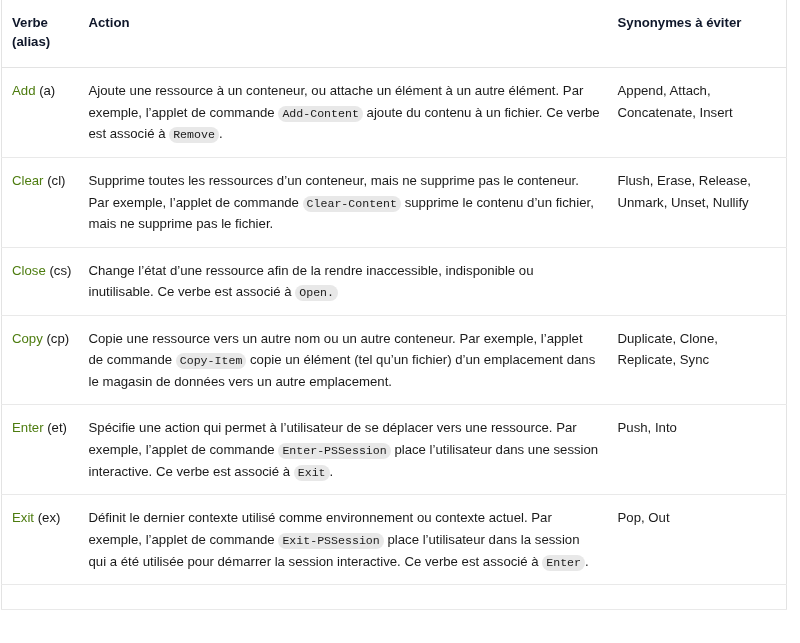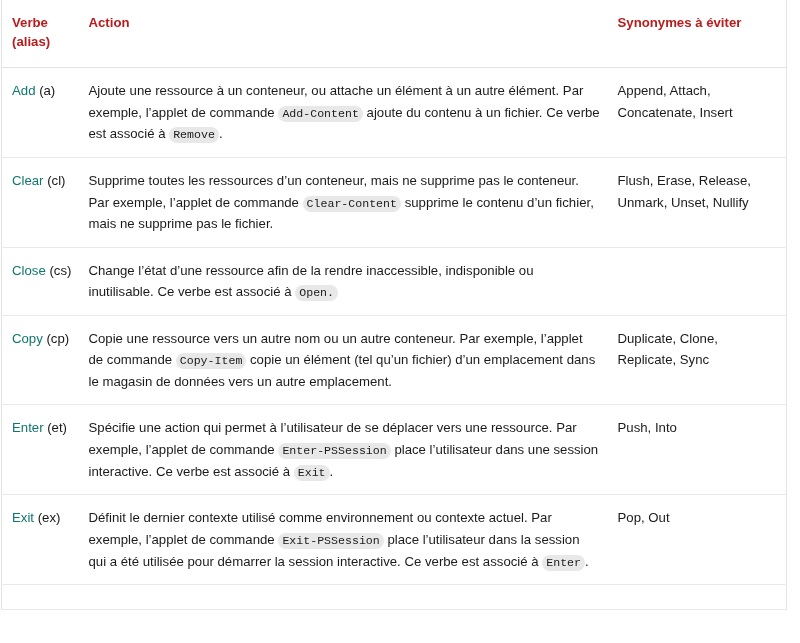--- a/index.html
+++ b/index.html
@@ -34,42 +34,42 @@
 
   table.verb-table col.c-verb   { width: 86px; }
   table.verb-table col.c-action { width: 529px; }
   table.verb-table col.c-syn    { width: 170px; }
 
   thead th {
     text-align: left;
     vertical-align: top;
     font-weight: bold;
     font-size: 13.2px;
-    color: #b91c1c;
+    color: #0f172a;
     border-bottom: 1px solid #e3e3e3;
     padding: 13px 12px 16px 10px;
     line-height: 1.45;
   }
   thead th.th-verb   { padding-left: 10px; }
   thead th.th-action { padding-left: 1px; }
   thead th.th-syn    { padding-left: 1px; }
 
   tbody td {
     vertical-align: top;
     border-bottom: 1px solid #e9e9e9;
     padding: 12px 12px 12px 10px;
     line-height: 1.62;
     color: #1b1b1b;
   }
   tbody td.td-verb   { padding-left: 10px; white-space: nowrap; }
   tbody td.td-action { padding-left: 1px; padding-right: 16px; }
   tbody td.td-syn    { padding-left: 1px; padding-right: 10px; }
 
   .verb-link {
-    color: #0f766e;
+    color: #4d7c0f;
     text-decoration: none;
     cursor: pointer;
   }
 
   .alias {
     color: #171717;
   }
 
   code, .code {
     font-family: "Liberation Mono", "DejaVu Sans Mono", monospace;

